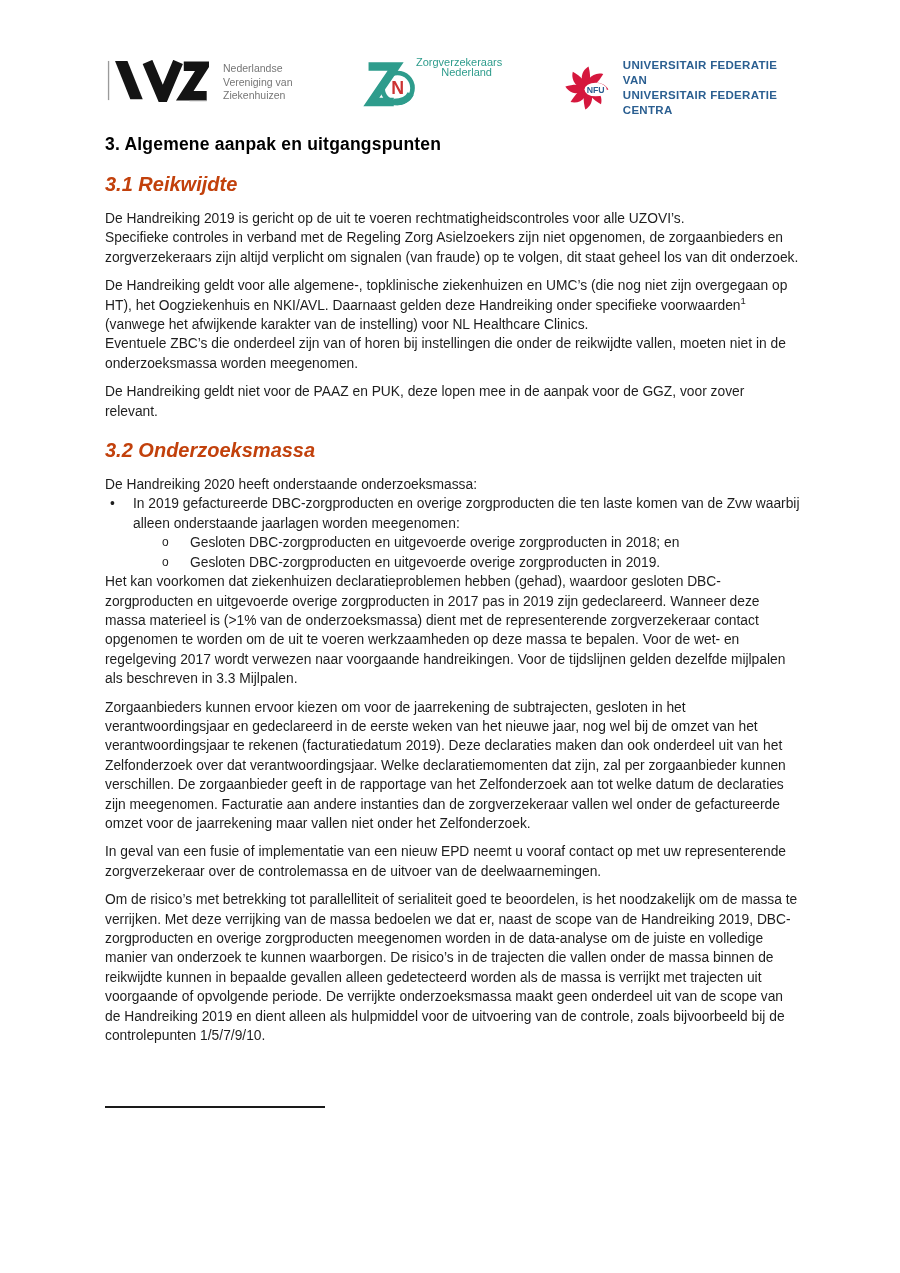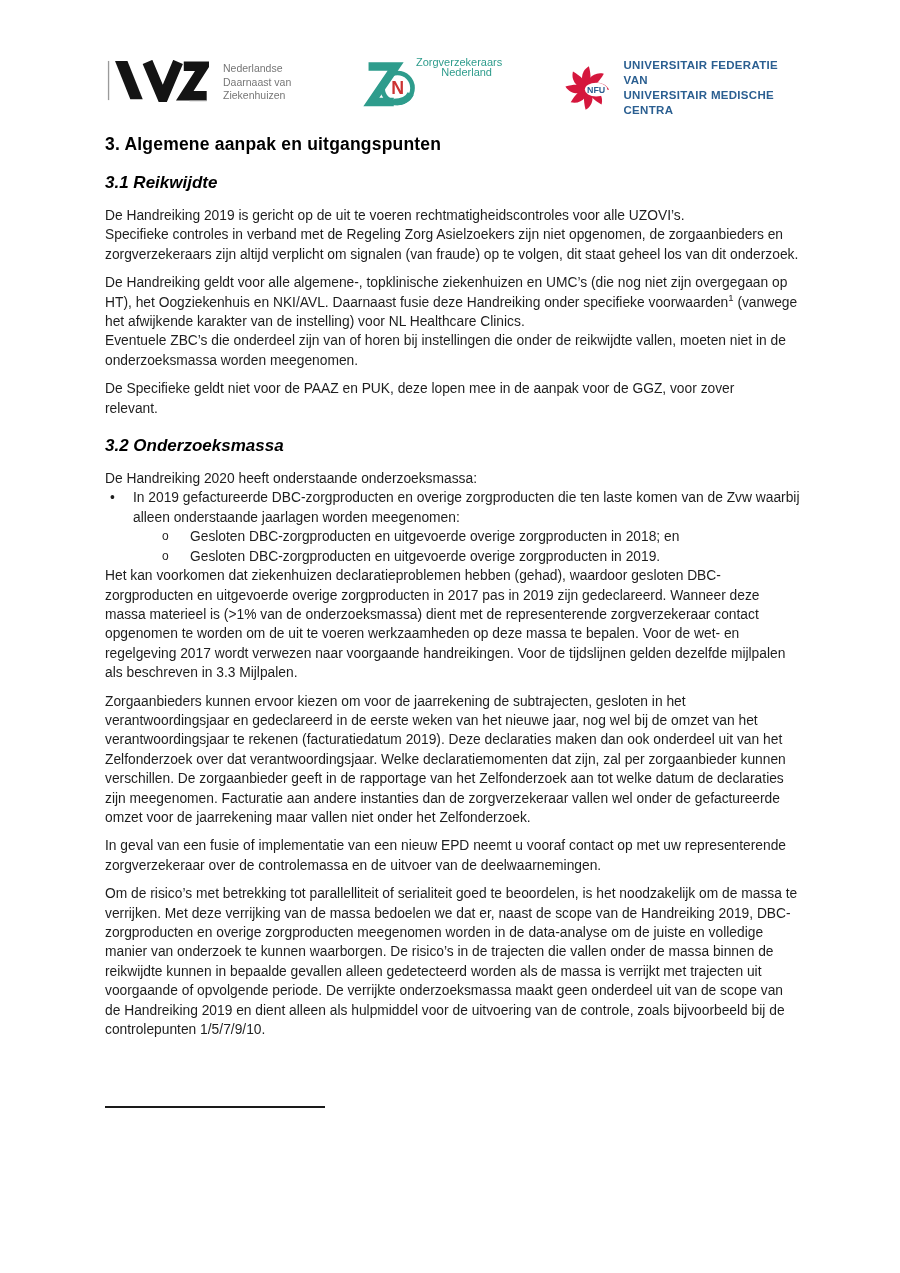--- a/index.html
+++ b/index.html
@@ -17,22 +17,22 @@
   .zn-block { position:absolute; left:257px; top:0; width:132px; height:64px; }
   .zn-mark { position:absolute; left:0; top:0; }
   .zn-caption { position:absolute; left:54px; top:2px; width:76px; text-align:right;
                 font-size:11px; line-height:9.5px; color:#2e9c8c; }
   .nfu-block { position:absolute; left:458px; top:2px; display:flex; align-items:center; gap:12px; }
   .nfu-caption { font-size:11.5px; line-height:15px; font-weight:bold;
                  color:#2b5f91; letter-spacing:0.3px; }
   
   .doc-title { font-size:17.5px; font-weight:bold; color:#000000;
                margin:14px 0 18px 0; letter-spacing:0.2px; }
-  .sub-heading { font-size:17px; font-weight:bold; font-style:italic;
-                 margin:18px 0 13px 0; color:#000000; }
+  .sub-heading { font-size:20px; font-weight:bold; font-style:italic;
+                 margin:18px 0 13px 0; color:#c2410c; }
   .para { font-size:13.8px; line-height:19.4px; margin:0 0 9px 0;
           white-space:pre-wrap; }
   .tight { margin-bottom:0; }
   .fn-sup { font-size:9.5px; vertical-align:super; line-height:0; }
   
   .bullet-row { display:flex; font-size:13.8px; line-height:19.4px; }
   .bullet-marker { flex:0 0 28px; padding-left:5px; box-sizing:border-box; }
   .sub-bullet-row { display:flex; font-size:13.8px; line-height:19.4px; margin-left:55px; }
   .sub-bullet-marker { flex:0 0 30px; padding-left:2px; box-sizing:border-box; font-size:12px; }
   .bullet-text { flex:1; white-space:pre-wrap; }
@@ -51,21 +51,21 @@
     <div class="nvz-block">
       <svg width="102" height="42" viewBox="0 0 106 44">
         <rect x="0.5" y="1" width="1.4" height="41" fill="#9a9a9a"></rect>
         <polygon points="8,1 21,1 37,41 24,41" fill="#141414"></polygon>
         <path d="M42,2 L58,40 L74,2" stroke="#141414" stroke-width="11" fill="none"></path>
         <path d="M80,6.5 L101,6.5 L81,37.5 L104,37.5" stroke="#141414" stroke-width="10" fill="none"></path>
         <rect x="86" y="42" width="18" height="1.2" fill="#9a9a9a"></rect>
       </svg>
       <div class="nvz-caption">
         <div>Nederlandse</div>
-        <div>Daarnaast van</div>
+        <div>Vereniging van</div>
         <div>Ziekenhuizen</div>
       </div>
     </div>
 
     <div class="zn-block">
       <svg class="zn-mark" width="58" height="62" viewBox="0 0 62 66">
         <circle cx="38" cy="34" r="16" stroke="#2e9c8c" stroke-width="5" fill="none"></circle>
         <path d="M7,11 L36,11 L10,49 L34,49" stroke="#2e9c8c" stroke-width="9" fill="none"></path>
         <path d="M34,49 Q48,49 52,40" stroke="#2e9c8c" stroke-width="7" fill="none"></path>
         <text x="38" y="41" font-size="19" font-weight="bold" fill="#cc3333" text-anchor="middle" font-family="Liberation Sans, sans-serif">N</text>
@@ -86,36 +86,36 @@
           <path d="M30,30 C22,26 20,10 32,3 C35,14 35,24 30,30" transform="rotate(180 30 30)"></path>
           <path d="M30,30 C22,26 20,10 32,3 C35,14 35,24 30,30" transform="rotate(225 30 30)"></path>
           <path d="M30,30 C22,26 20,10 32,3 C35,14 35,24 30,30" transform="rotate(270 30 30)"></path>
           <path d="M30,30 C22,26 20,10 32,3 C35,14 35,24 30,30" transform="rotate(315 30 30)"></path>
         </g>
         <ellipse cx="41" cy="32" rx="14" ry="8.5" fill="#ffffff"></ellipse>
         <text x="41" y="36" font-size="11" font-weight="bold" fill="#2b5f91" text-anchor="middle" font-family="Liberation Sans, sans-serif">NFU</text>
       </svg>
       <div class="nfu-caption">
         <div>UNIVERSITAIR FEDERATIE VAN</div>
-        <div>UNIVERSITAIR MEDISCHE CENTRA</div>
+        <div>UNIVERSITAIR FEDERATIE CENTRA</div>
       </div>
     </div>
   </div>
 
   <h1 class="doc-title">3. Algemene aanpak en uitgangspunten</h1>
 
   <h2 class="sub-heading">3.1 Reikwijdte</h2>
 
   <p class="para">De Handreiking 2019 is gericht op de uit te voeren rechtmatigheidscontroles voor alle UZOVI’s.
 Specifieke controles in verband met de Regeling Zorg Asielzoekers zijn niet opgenomen, de zorgaanbieders en zorgverzekeraars zijn altijd verplicht om signalen (van fraude) op te volgen, dit staat geheel los van dit onderzoek.</p>
 
-  <p class="para"><span>De Handreiking geldt voor alle algemene-, topklinische ziekenhuizen en UMC’s (die nog niet zijn overgegaan op HT), het Oogziekenhuis en NKI/AVL. Daarnaast fusie deze Handreiking onder specifieke voorwaarden</span><sup class="fn-sup">1</sup><span> (vanwege het afwijkende karakter van de instelling) voor NL Healthcare Clinics.
+  <p class="para"><span>De Handreiking geldt voor alle algemene-, topklinische ziekenhuizen en UMC’s (die nog niet zijn overgegaan op HT), het Oogziekenhuis en NKI/AVL. Daarnaast gelden deze Handreiking onder specifieke voorwaarden</span><sup class="fn-sup">1</sup><span> (vanwege het afwijkende karakter van de instelling) voor NL Healthcare Clinics.
 Eventuele ZBC’s die onderdeel zijn van of horen bij instellingen die onder de reikwijdte vallen, moeten niet in de onderzoeksmassa worden meegenomen.</span></p>
 
-  <p class="para">De Specifieke geldt niet voor de PAAZ en PUK, deze lopen mee in de aanpak voor de GGZ, voor zover
+  <p class="para">De Handreiking geldt niet voor de PAAZ en PUK, deze lopen mee in de aanpak voor de GGZ, voor zover
 relevant.</p>
 
   <h2 class="sub-heading">3.2 Onderzoeksmassa</h2>
 
   <p class="para tight">De Handreiking 2020 heeft onderstaande onderzoeksmassa:</p>
 
   <div class="bullet-row">
     <div class="bullet-marker">•</div>
     <div class="bullet-text">In 2019 gefactureerde DBC-zorgproducten en overige zorgproducten die ten laste komen van de Zvw waarbij alleen onderstaande jaarlagen worden meegenomen:</div>
   </div>

